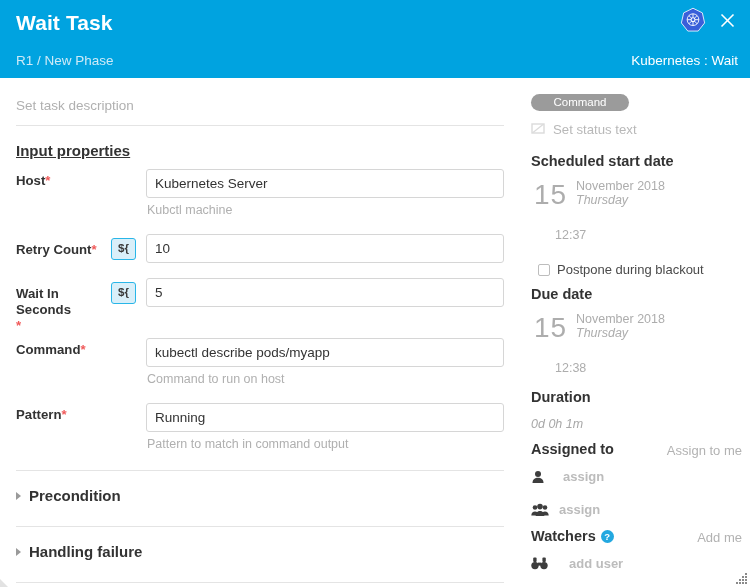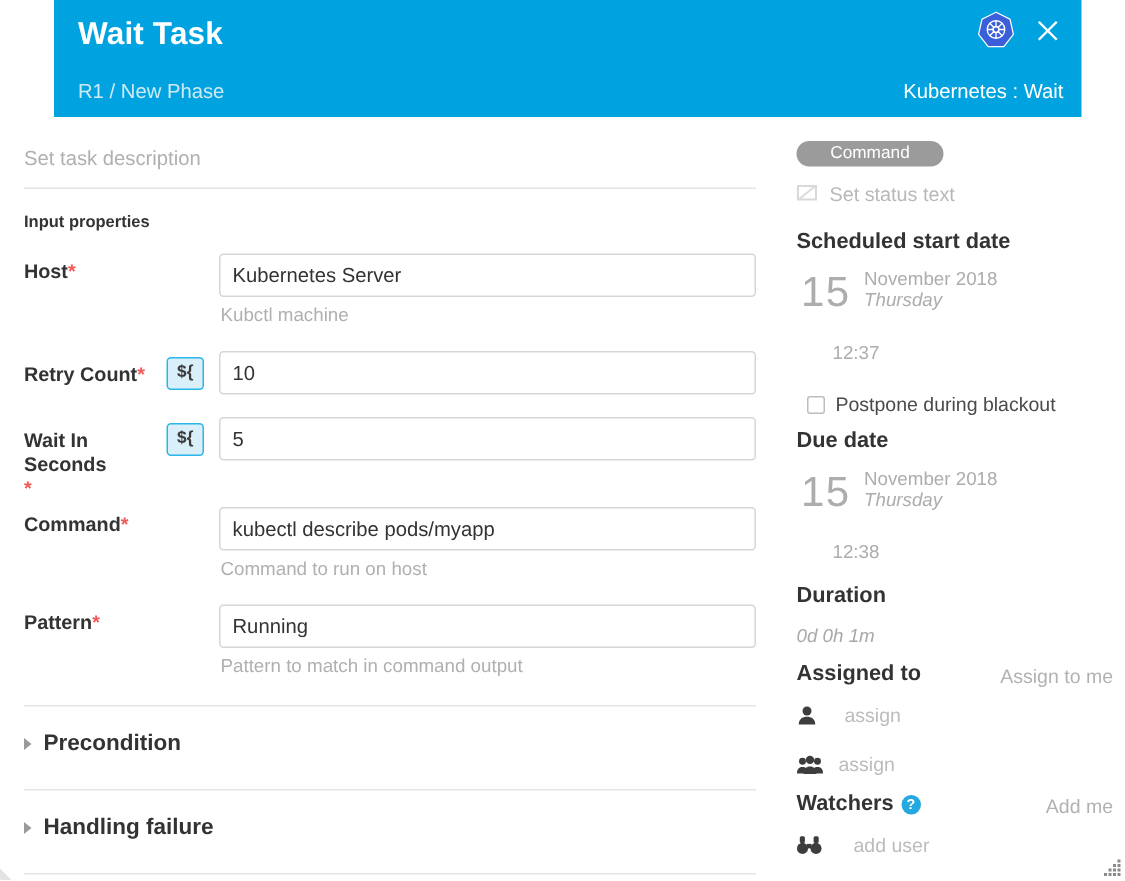--- a/index.html
+++ b/index.html
@@ -16,23 +16,22 @@
     position: relative;
     width: 750px; height: 587px;
     background: #ffffff;
     overflow: hidden;
   }
 
   
   .header {
     position: absolute;
     top: 0; left: 0;
-    width: 685px; height: 78px;
+    width: 750px; height: 78px;
     background: #00a3e0;
-    margin-left: 36px;
   }
   .header-title {
     position: absolute;
     left: 16px; top: 11px;
     font-size: 21px;
     font-weight: bold;
     color: #ffffff;
     letter-spacing: 0.1px;
     white-space: nowrap;
   }
@@ -86,24 +85,25 @@
   .divider {
     position: absolute;
     left: 16px;
     width: 488px;
     height: 1px;
     background: #e4e4e4;
   }
   .section-title {
     position: absolute;
     left: 16px;
-    font-size: 11px;
+    font-size: 15px;
     font-weight: bold;
     color: #333333;
     white-space: nowrap;
+    text-decoration: underline;
   }
 
   .field-label {
     position: absolute;
     font-size: 13.2px;
     font-weight: bold;
     color: #333333;
     line-height: 16px;
   }
   .req {
@@ -291,20 +291,21 @@
     display: flex;
     align-items: center;
     justify-content: flex-start;
     flex: 0 0 auto;
   }
   .assignee-icon svg { display: block; }
   .assignee-label {
     font-size: 13px;
     color: #bcbcbc;
     white-space: nowrap;
+    font-weight: bold;
   }
   .help-badge {
     display: inline-block;
     vertical-align: 1px;
     margin-left: 5px;
     width: 13px; height: 13px;
     border-radius: 50%;
     background: #23a8e0;
     color: #ffffff;
     font-size: 9.5px;

